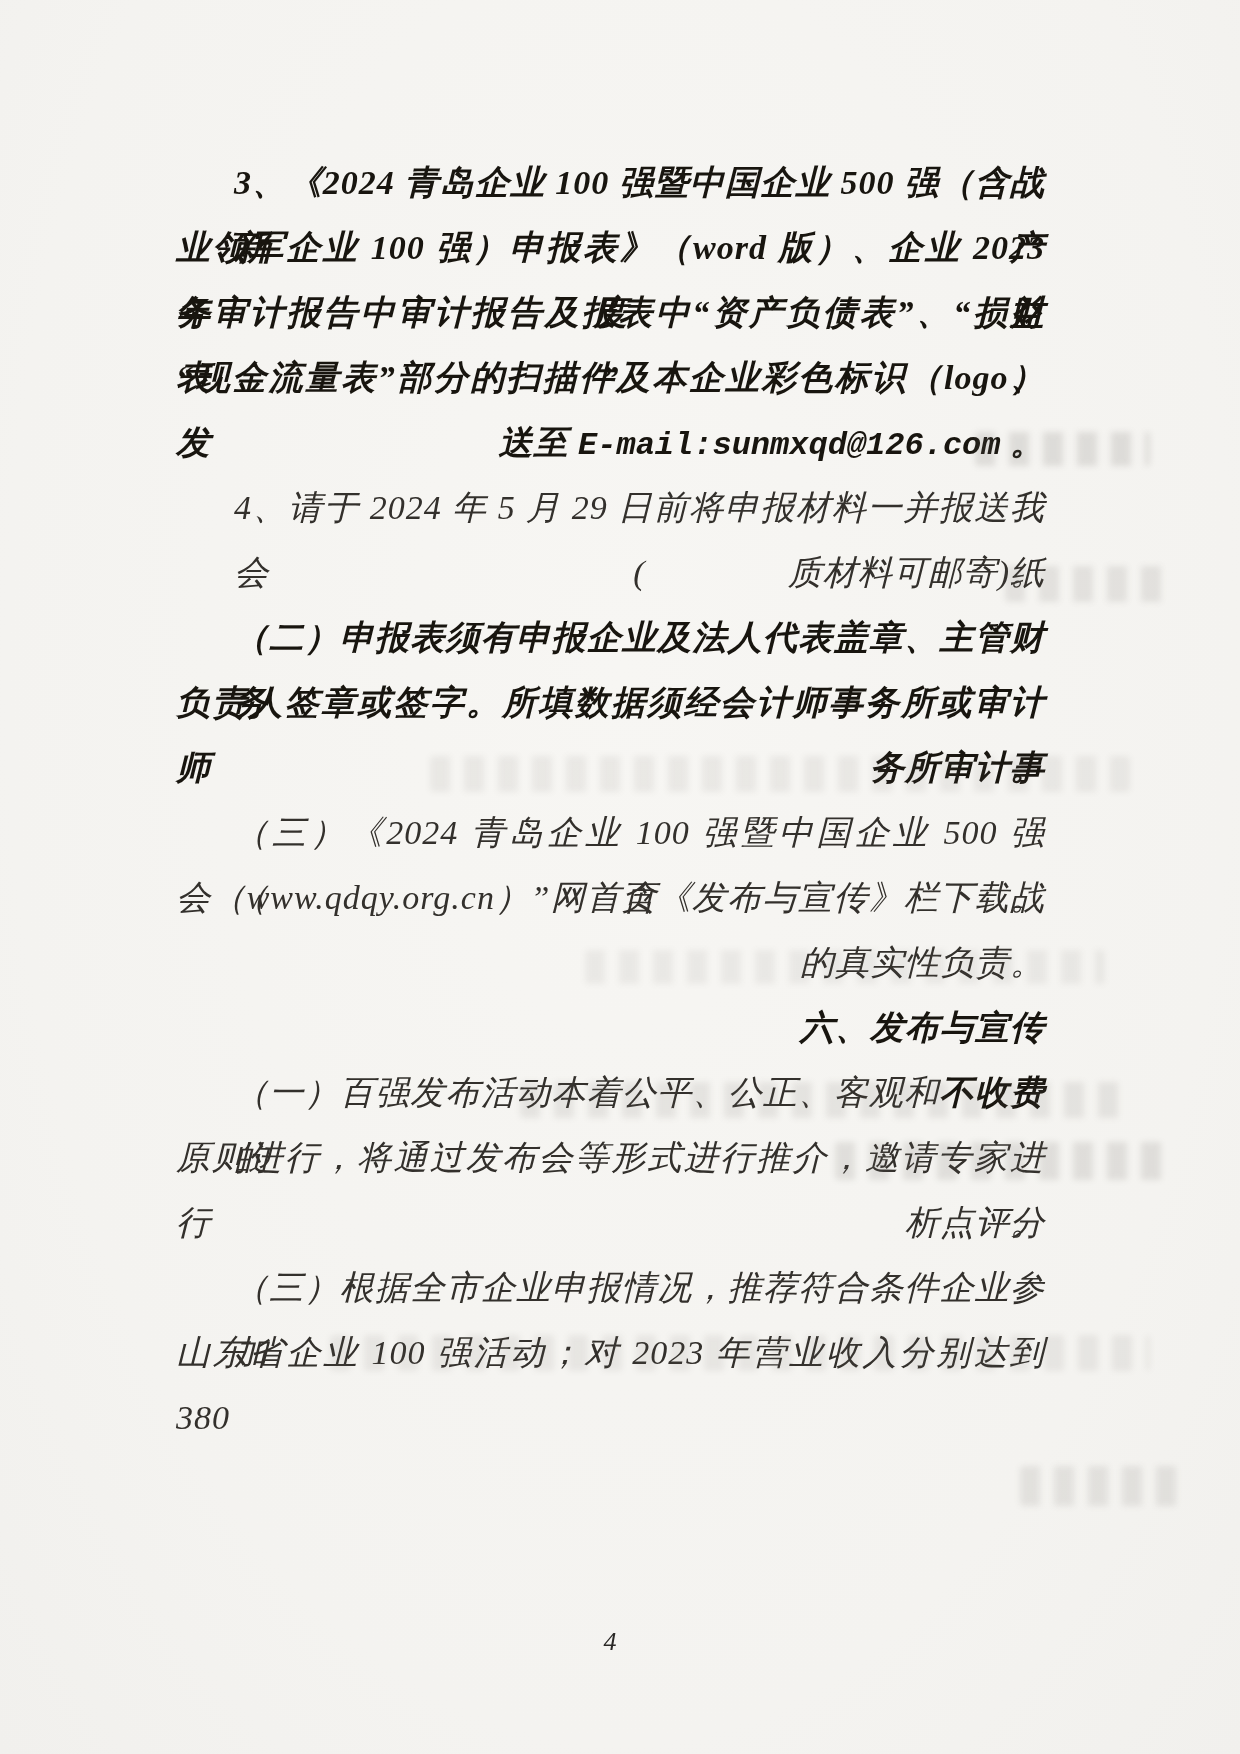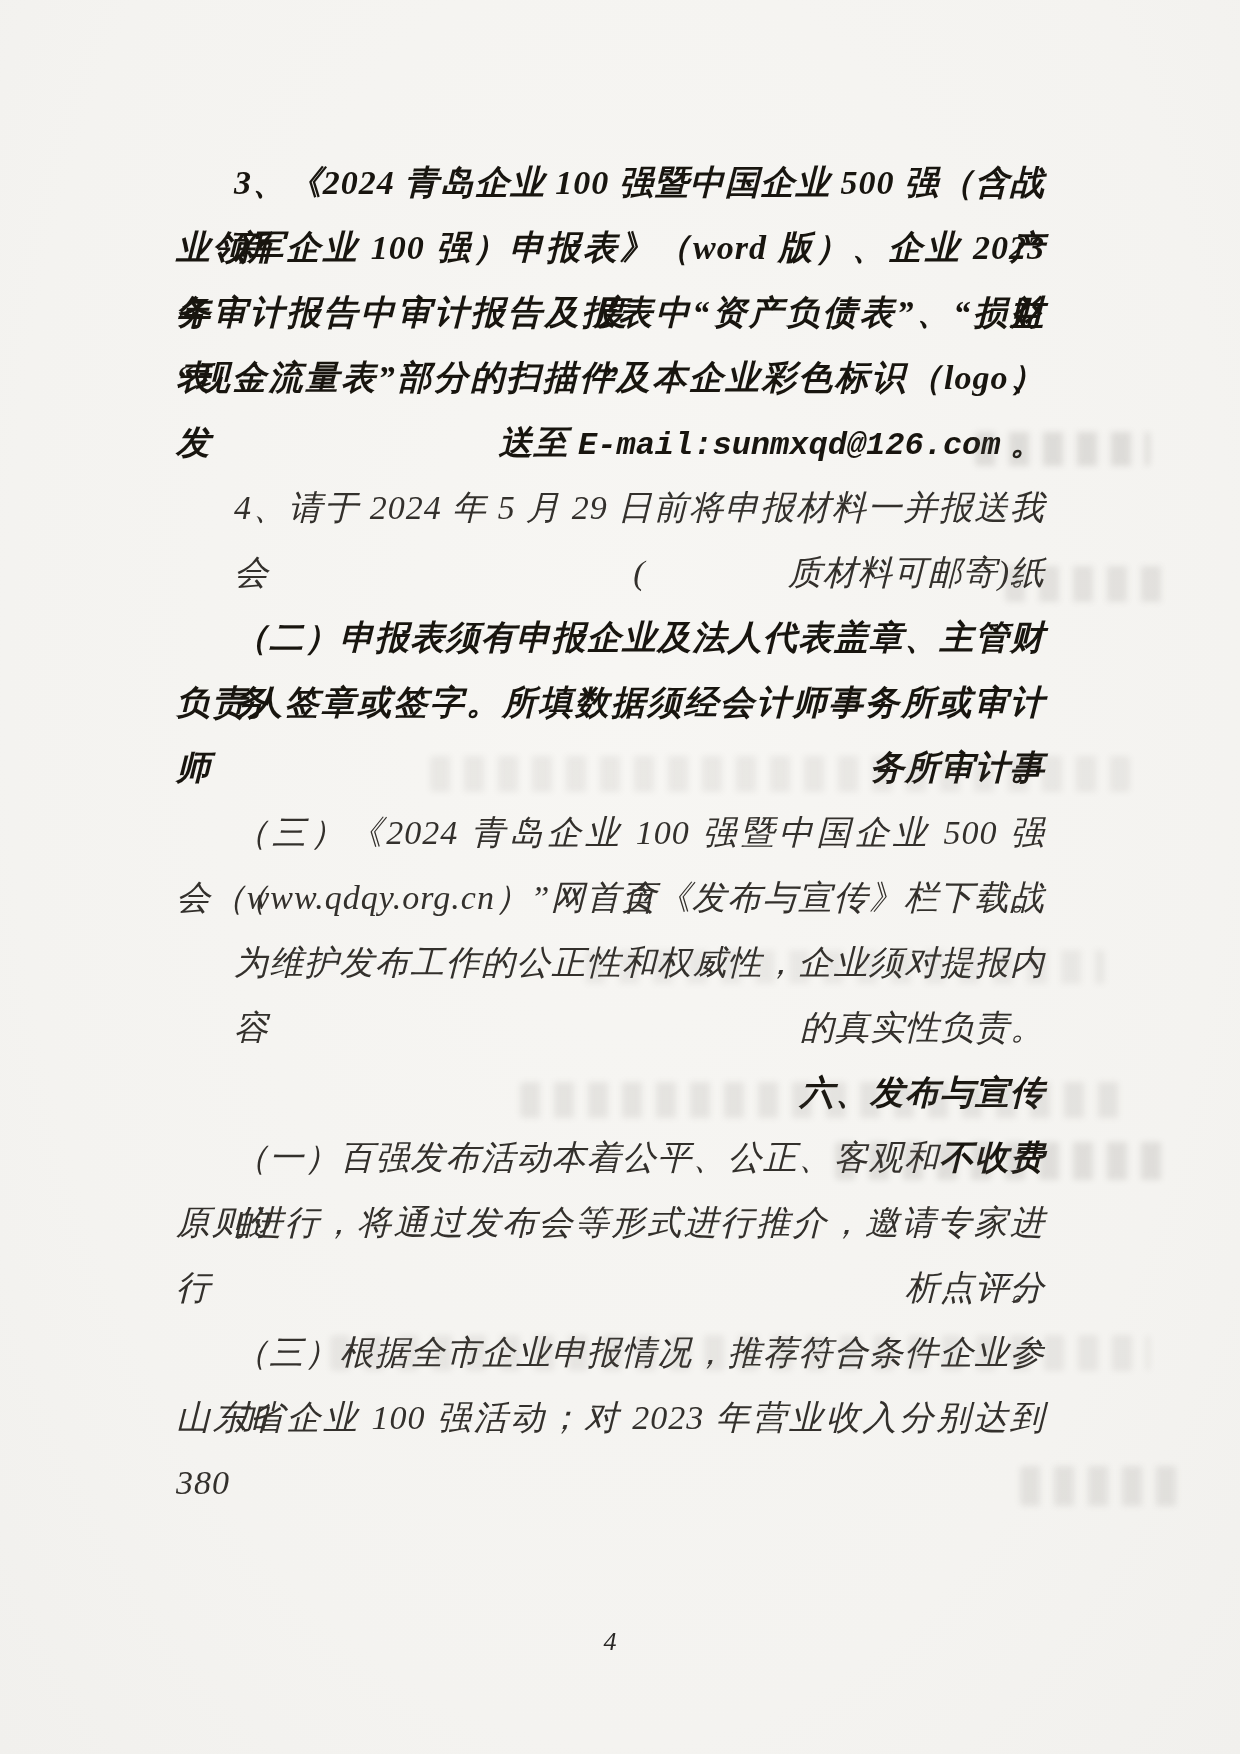--- a/index.html
+++ b/index.html
@@ -78,21 +78,20 @@
       <div class="line justify bold"><span>务审计报告中审计报告及报表中“资产负债表”、“损益表”、</span></div>
       <div class="line justify bold"><span>“现金流量表”部分的扫描件及本企业彩色标识（logo）发</span></div>
       <div class="line"><span class="bold">送至 </span><span class="bold mono">E-mail:sunmxqd@126.com</span><span class="bold"> 。</span></div>
       <div class="line indent justify"><span>4、请于 2024 年 5 月 29 日前将申报材料一并报送我会(纸</span></div>
       <div class="line"><span>质材料可邮寄)。</span></div>
       <div class="line indent justify bold"><span>（二）申报表须有申报企业及法人代表盖章、主管财务</span></div>
       <div class="line justify bold"><span>负责人签章或签字。所填数据须经会计师事务所或审计师事</span></div>
       <div class="line bold"><span>务所审计。</span></div>
       <div class="line indent justify"><span>（三）《2024 青岛企业 100 强暨中国企业 500 强（含战</span></div>
       <div class="line justify"><span>会（www.qdqy.org.cn）”网首页《发布与宣传》栏下载。</span></div>
-      <div class="line indent justify"><span>为维护发布工作的公正性和权威性，企业须对提报内容</span></div>
       <div class="line"><span>的真实性负责。</span></div>
       <div class="line indent bold"><span>六、发布与宣传</span></div>
       <div class="line indent justify"><span>（一）百强发布活动本着公平、公正、客观和</span><span class="bold">不收费</span><span>的</span></div>
       <div class="line justify"><span>原则进行，将通过发布会等形式进行推介，邀请专家进行分</span></div>
       <div class="line"><span>析点评。</span></div>
       <div class="line indent justify"><span>（三）根据全市企业申报情况，推荐符合条件企业参加</span></div>
       <div class="line justify"><span>山东省企业 100 强活动；对 2023 年营业收入分别达到 380</span></div>
     </div>
 
   <div class="smudge" style="left:975px;  top:432px;  width:175px; height:34px; opacity:.50;"></div>

